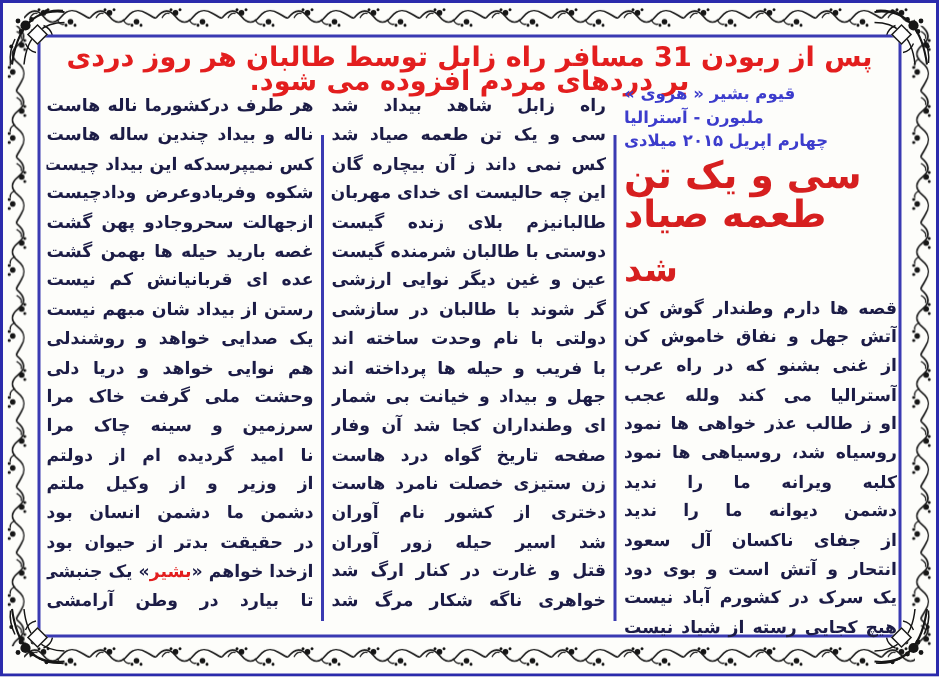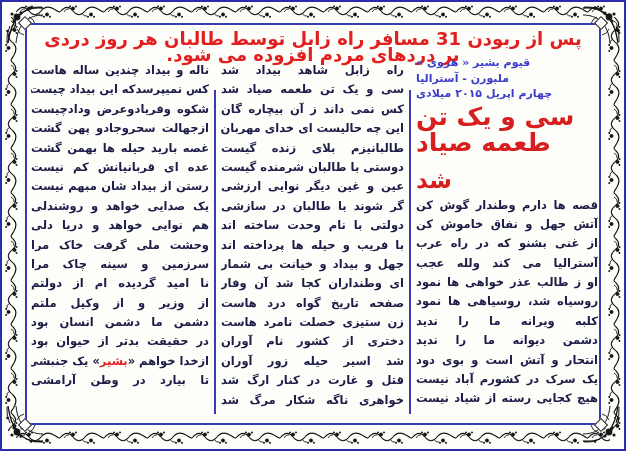--- a/index.html
+++ b/index.html
@@ -157,20 +157,21 @@
     </div>
     <div class="poem-list">
         <div class="poem-line">قصه ها دارم وطندار گوش کن</div>
         <div class="poem-line">آتش جهل و نفاق خاموش کن</div>
         <div class="poem-line">از غنی بشنو که در راه عرب</div>
         <div class="poem-line">آسترالیا می کند ولله عجب</div>
         <div class="poem-line">او ز طالب عذر خواهی ها نمود</div>
         <div class="poem-line">روسیاه شد، روسیاهی ها نمود</div>
         <div class="poem-line">کلبه ویرانه ما را ندید</div>
         <div class="poem-line">دشمن دیوانه ما را ندید</div>
+        <div class="poem-line">از جفای ناکسان آل سعود</div>
         <div class="poem-line">انتحار و آتش است و بوی دود</div>
         <div class="poem-line">یک سرک در کشورم آباد نیست</div>
         <div class="poem-line">هیچ کجایی رسته از شیاد نیست</div>
       </div>
   </div>
 
   <div class="col col-middle">
     <div>
         <div class="poem-line">راه زابل شاهد بیداد شد</div>
         <div class="poem-line">سی و یک تن طعمه صیاد شد</div>
@@ -188,20 +189,21 @@
         <div class="poem-line">زن ستیزی خصلت نامرد هاست</div>
         <div class="poem-line">دختری از کشور نام آوران</div>
         <div class="poem-line">شد اسیر حیله زور آوران</div>
         <div class="poem-line">قتل و غارت در کنار ارگ شد</div>
         <div class="poem-line">خواهری ناگه شکار مرگ شد</div>
       </div>
   </div>
 
   <div class="col col-left">
     <div>
+        <div class="poem-line">هر طرف درکشورما ناله هاست</div>
         <div class="poem-line">ناله و بیداد چندین ساله هاست</div>
         <div class="poem-line">کس نمیپرسدکه این بیداد چیست</div>
         <div class="poem-line">شکوه وفریادوعرض ودادچیست</div>
         <div class="poem-line">ازجهالت سحروجادو پهن گشت</div>
         <div class="poem-line">غصه بارید حیله ها بهمن گشت</div>
         <div class="poem-line">عده ای قربانیانش کم نیست</div>
         <div class="poem-line">رستن از بیداد شان مبهم نیست</div>
         <div class="poem-line">یک صدایی خواهد و روشندلی</div>
         <div class="poem-line">هم نوایی خواهد و دریا دلی</div>
         <div class="poem-line">وحشت ملی گرفت خاک مرا</div>

